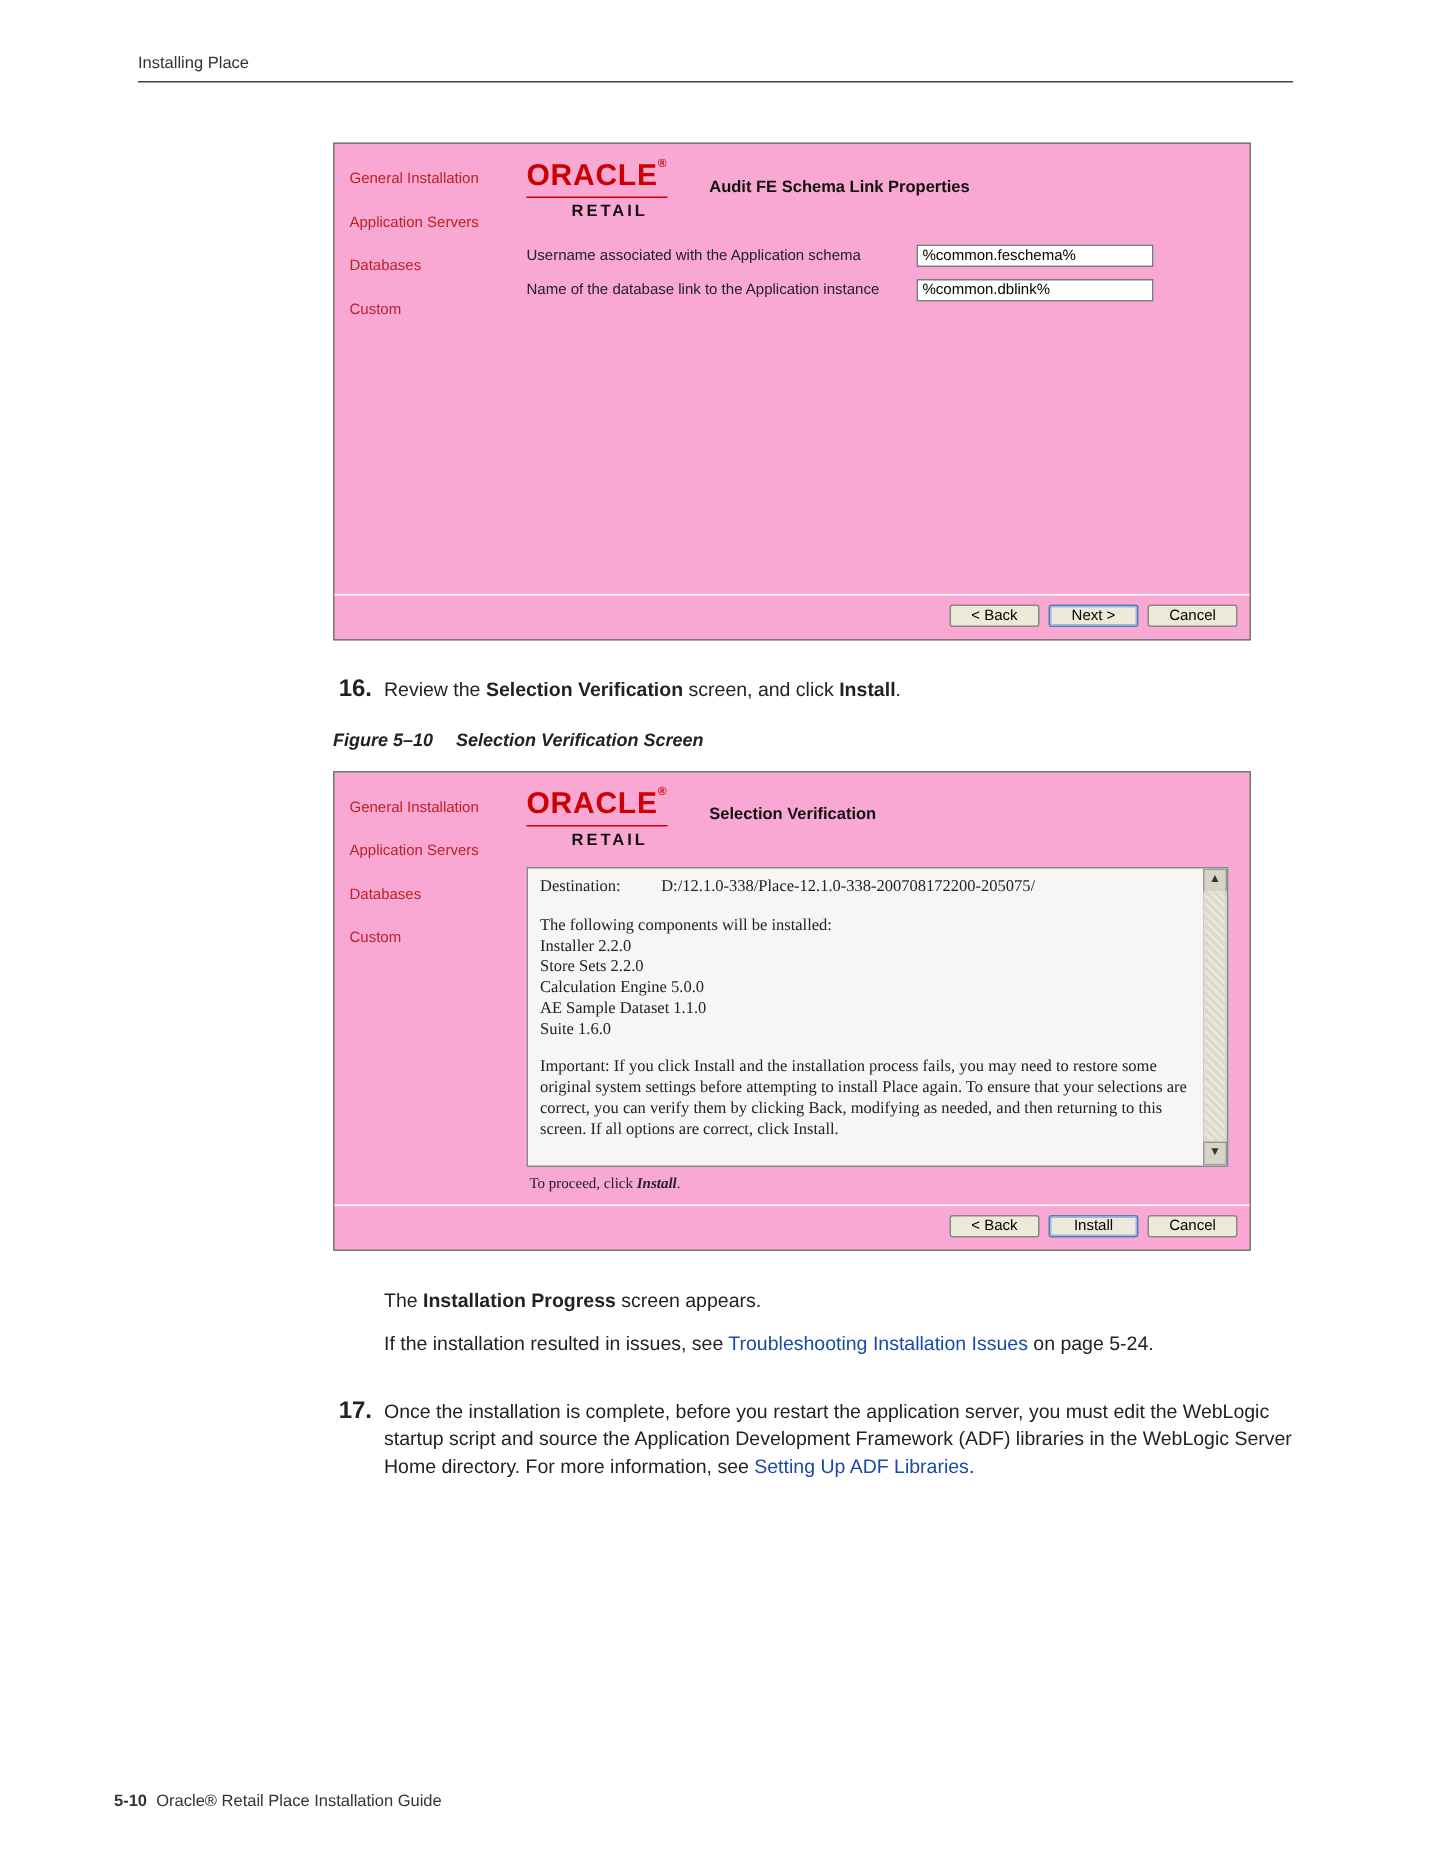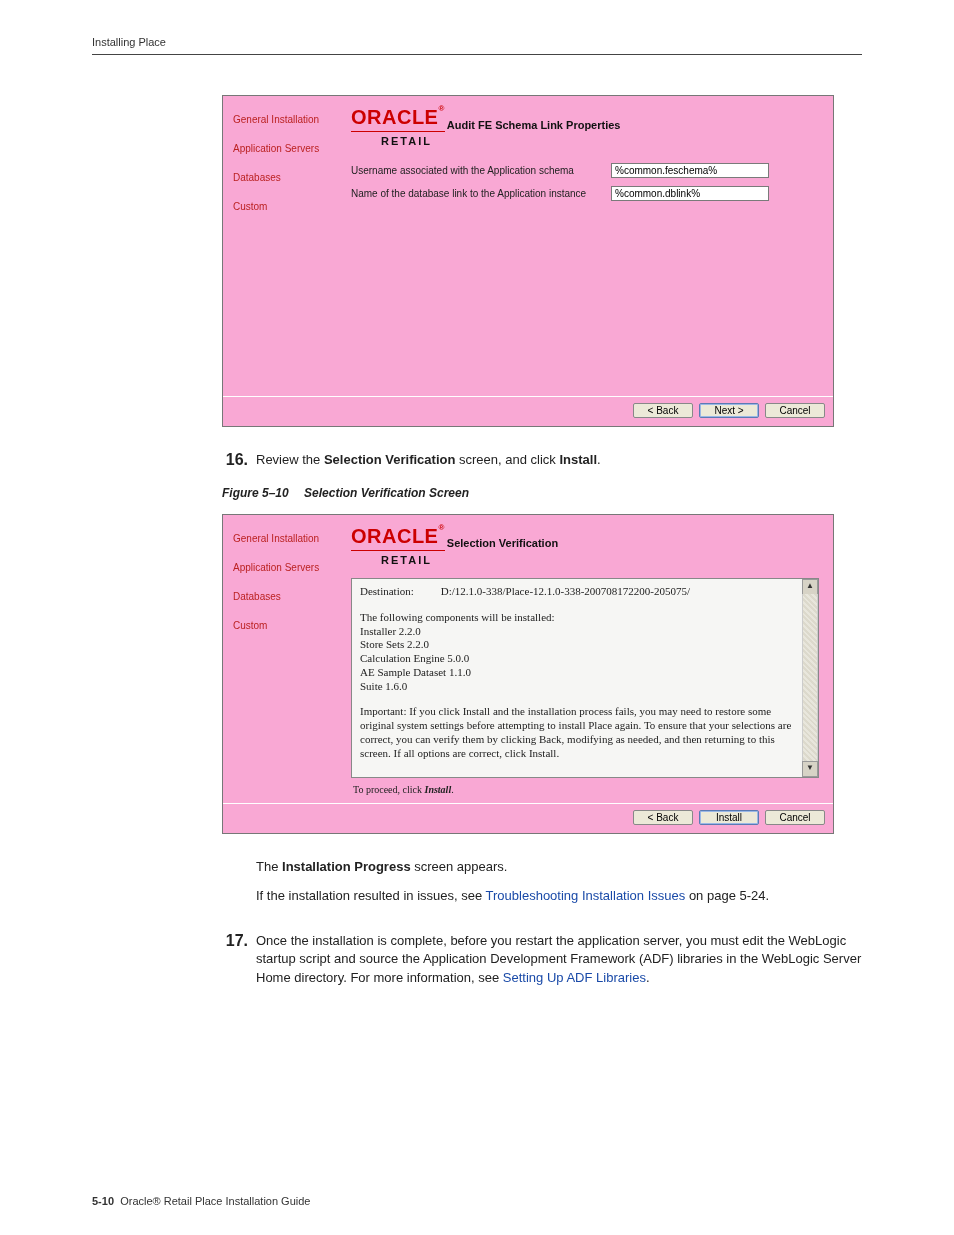--- a/index.html
+++ b/index.html
@@ -61,21 +61,21 @@
     white-space: nowrap;
   }
   .installer-main {
     flex: 1;
     padding: 10px 14px 4px 6px;
     box-sizing: border-box;
   }
   .brand-row {
     display: flex;
     align-items: flex-end;
-    gap: 2px;
+    gap: 28px;
     margin-bottom: 6px;
   }
   .brand {
     display: inline-block;
   }
   .brand .oracle {
     color: #c00;
     font-weight: bold;
     font-size: 20px;
     letter-spacing: 0.5px;
@@ -211,21 +211,21 @@
   }
   .step .text {
     font-size: 13px;
     line-height: 1.45;
   }
   .step .para { margin-bottom: 10px; }
   .link { color: #1a4aa8; }
   .footer {
     position: absolute;
     bottom: 28px;
-    left: 92px;
+    left: 76px;
     font-size: 11px;
     color: #333;
   }
   .footer b { font-weight: bold; }
 </style>
 </head>
 <body>
 
 <div class="page">
 

